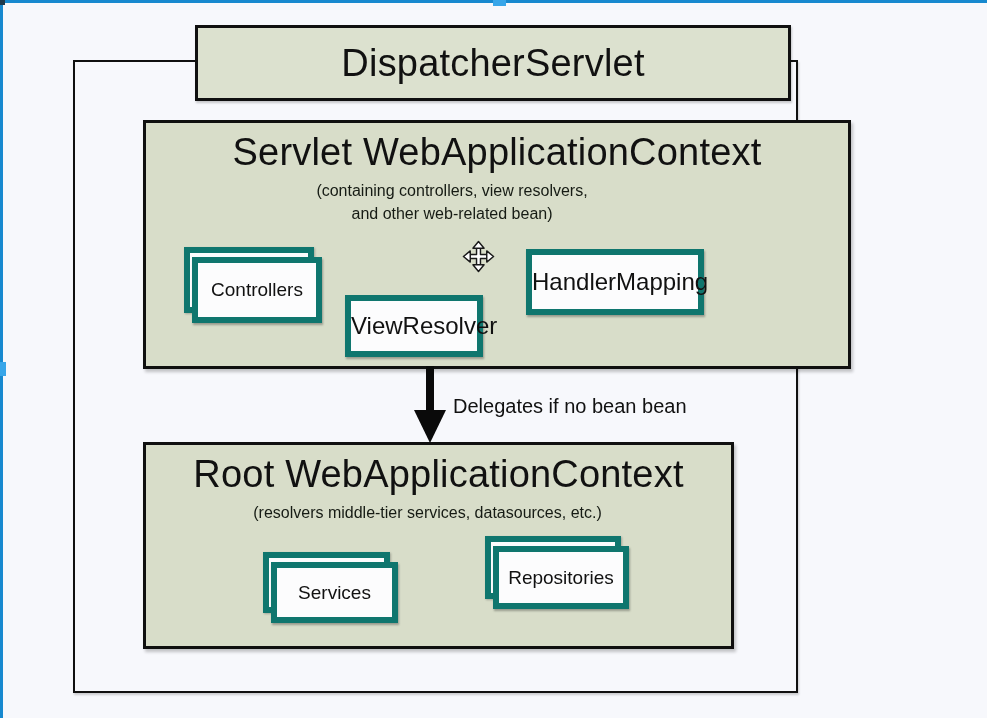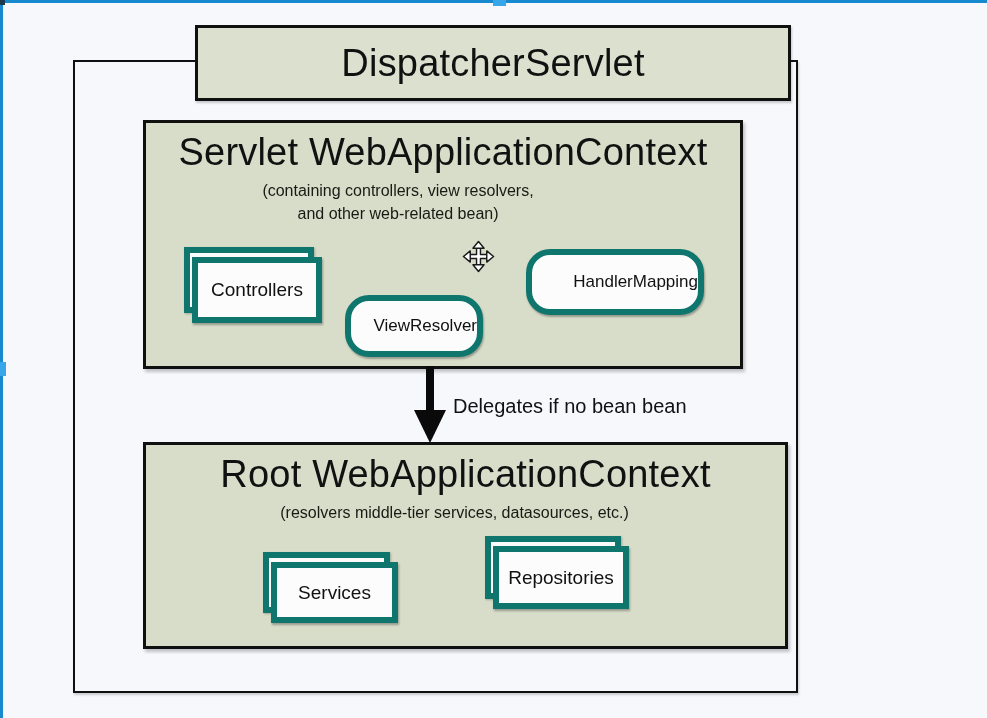--- a/index.html
+++ b/index.html
@@ -38,34 +38,34 @@
     font-size:38px;letter-spacing:0.2px;z-index:3;
     box-shadow:1px 2px 2px rgba(0,0,0,0.2);
   }
 
   
   .ctx{
     position:absolute;box-sizing:border-box;background:var(--box-fill-green);
     border:3px solid var(--border-black);z-index:2;
     box-shadow:2px 3px 3px rgba(0,0,0,0.22);
   }
-  .servlet-ctx{left:143px;top:120px;width:600px;height:249px;}
-  .root-ctx{left:143px;top:442px;width:645px;height:207px;}
+  .servlet-ctx{left:143px;top:120px;width:708px;height:249px;}
+  .root-ctx{left:143px;top:442px;width:591px;height:207px;}
   .ctx-title{margin-top:8px;text-align:center;font-size:38px;letter-spacing:0.2px;white-space:nowrap;}
   .ctx-sub{text-align:center;font-size:16px;line-height:23px;margin-top:5px;color:#161b14;}
   .servlet-sub{transform:translateX(-45px);}
   .root-sub{transform:translateX(-11px);}
 
   
   .card,.stack .front,.stack .back{
     background:var(--card-fill-white);border:6px solid #0f766e;box-sizing:border-box;
   }
   .card{
-    position:absolute;display:flex;align-items:center;justify-content:flex-end;
-    font-size:17px;box-shadow:1px 2px 2px rgba(0,0,0,0.3);border-radius:24px;
+    position:absolute;display:flex;align-items:center;justify-content:flex-start;
+    font-size:24px;box-shadow:1px 2px 2px rgba(0,0,0,0.3);
   }
   .stack{position:absolute;}
   .stack .back{
     position:absolute;left:0;top:0;width:100%;height:100%;
     transform:translate(-8px,-10px);box-shadow:1px 1px 2px rgba(0,0,0,0.25);
   }
   .stack .front{
     position:absolute;left:0;top:0;width:100%;height:100%;
     display:flex;align-items:center;justify-content:center;font-size:19px;
     box-shadow:1px 2px 2px rgba(0,0,0,0.3);

